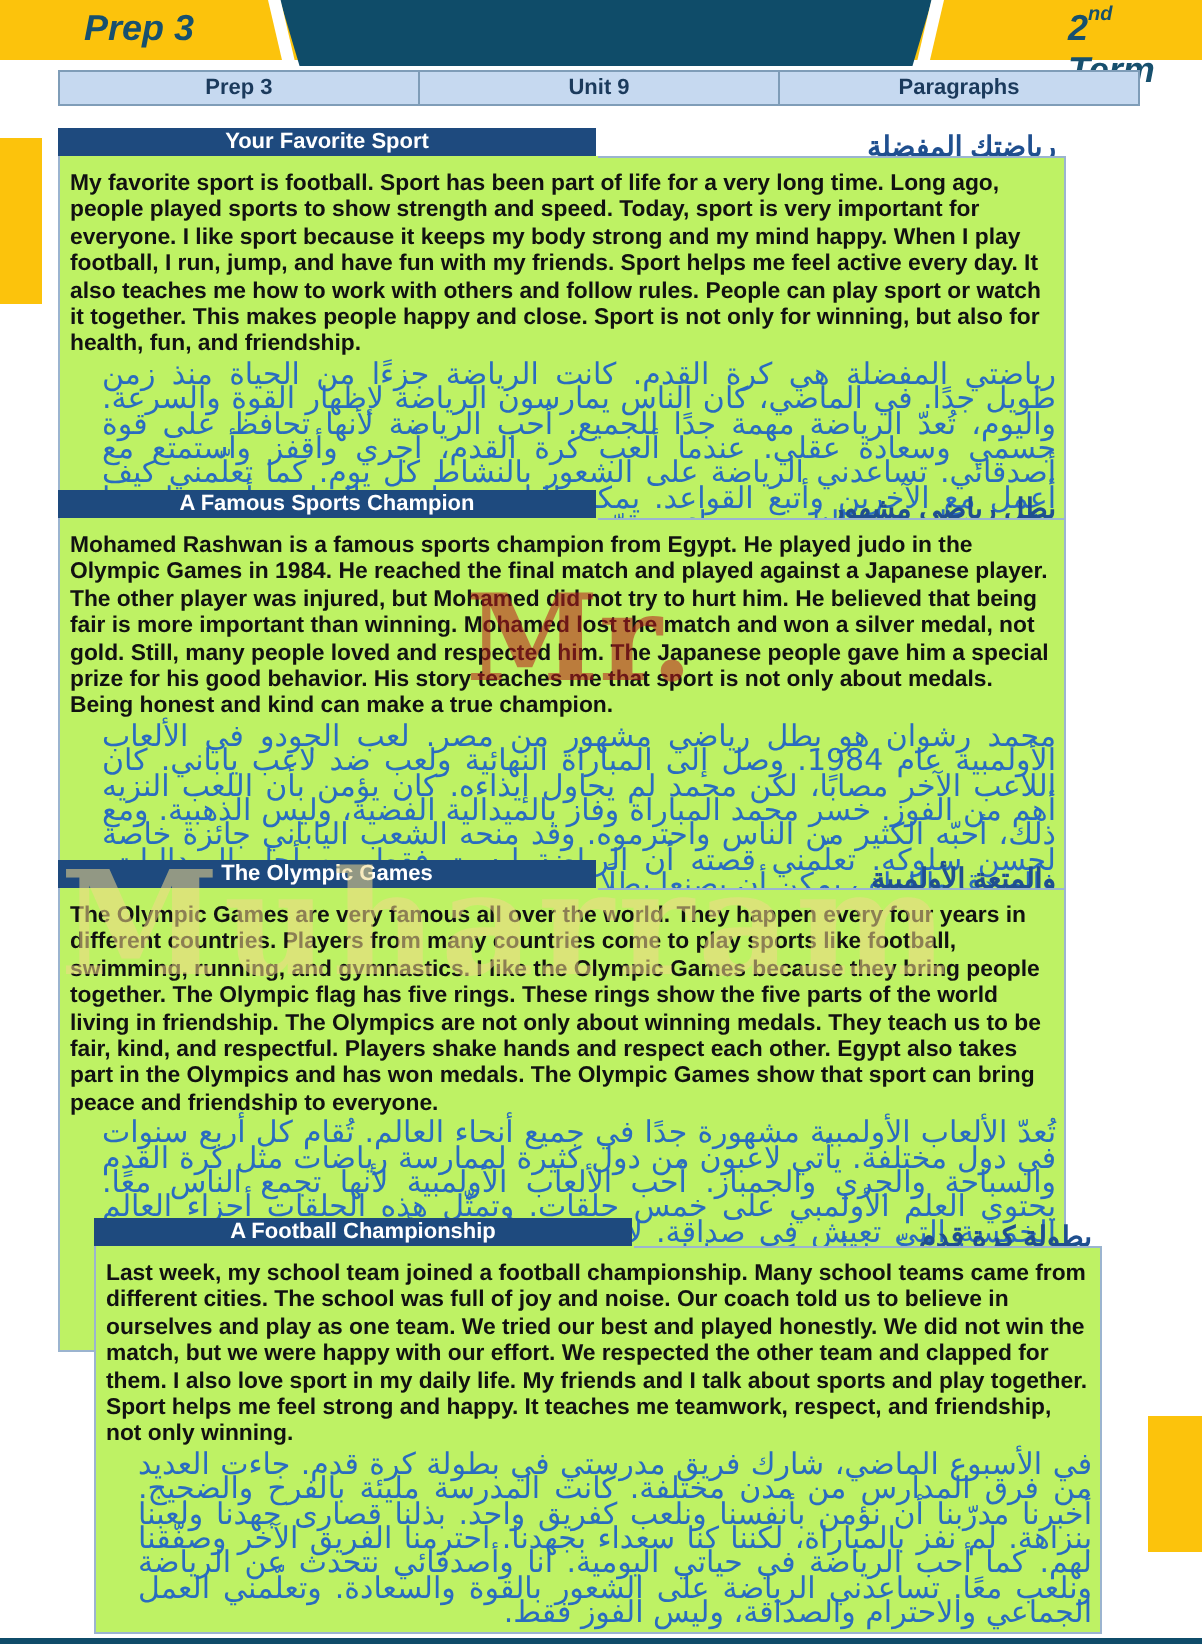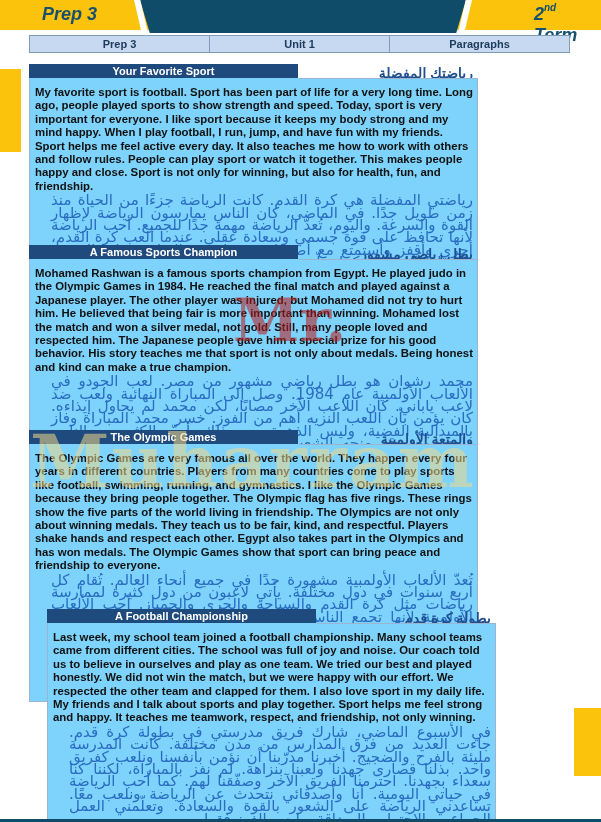--- a/index.html
+++ b/index.html
@@ -37,32 +37,32 @@
     line-height:16px; border-right:1px solid #7f9db8;
   }
   .subbar .cell:last-child { border-right:none; }
 
   
   .side-left { position:absolute; left:0; top:69px; width:21px; height:83px; background:#fcc30c; }
   .side-right { position:absolute; left:574px; top:708px; width:27px; height:68px; background:#fcc30c; }
   .bottom-band { position:absolute; left:0; top:819px; width:601px; height:3px; background:#0f4c69; }
 
   
-  .section { position:absolute; left:29px; width:449px; }
+  .section { position:absolute; left:29px; width:504px; }
   .sec-head { position:relative; height:14px; }
   .sec-title {
     position:absolute; left:0; top:0; width:269px; height:14px; background:#1e4a7e;
     color:#ffffff; font-size:11px; font-weight:bold; text-align:center; line-height:14px;
   }
   .sec-ar-title {
     position:absolute; right:5px; top:1px; font-size:14px; font-weight:bold; color:#1f4f8f;
     direction:rtl;
   }
   .sec-box {
-    border:1px solid #9bb4cf; border-top:none; padding:4px 4px 3px 5px; background:#7dd3fc;
+    border:1px solid #9bb4cf; border-top:none; padding:4px 4px 3px 5px; background:#bef264;
     position:relative;
   }
   .sec-box::before {
     content:""; position:absolute; left:269px; right:-1px; top:0; height:1px; background:#9bb4cf;
   }
   .en-text {
     font-size:11.4px; font-weight:bold; color:#111111; line-height:13.4px; margin:4px 0 0 0;
   }
   .ar-text {
     font-size:15px; font-weight:normal; color:#2a6cc0; line-height:12.4px; direction:rtl;
@@ -86,21 +86,21 @@
 
 <div class="top-band"></div>
 <div class="top-dark"></div>
 <div class="top-white-l"></div>
 <div class="top-white-r"></div>
 <div class="top-left-label">Prep 3</div>
 <div class="top-right-label"><span>2</span><sup>nd</sup> <span>Term</span></div>
 
 <div class="subbar">
   <div class="cell">Prep 3</div>
-  <div class="cell">Unit 1</div>
+  <div class="cell">Unit 9</div>
   <div class="cell">Paragraphs</div>
 </div>
 
 <div class="side-left"></div>
 <div class="side-right"></div>
 
 <div class="section" style="top:64px;">
   <div class="sec-head">
     <div class="sec-title">Your Favorite Sport</div>
     <div class="sec-ar-title">رياضتك المفضلة</div>

